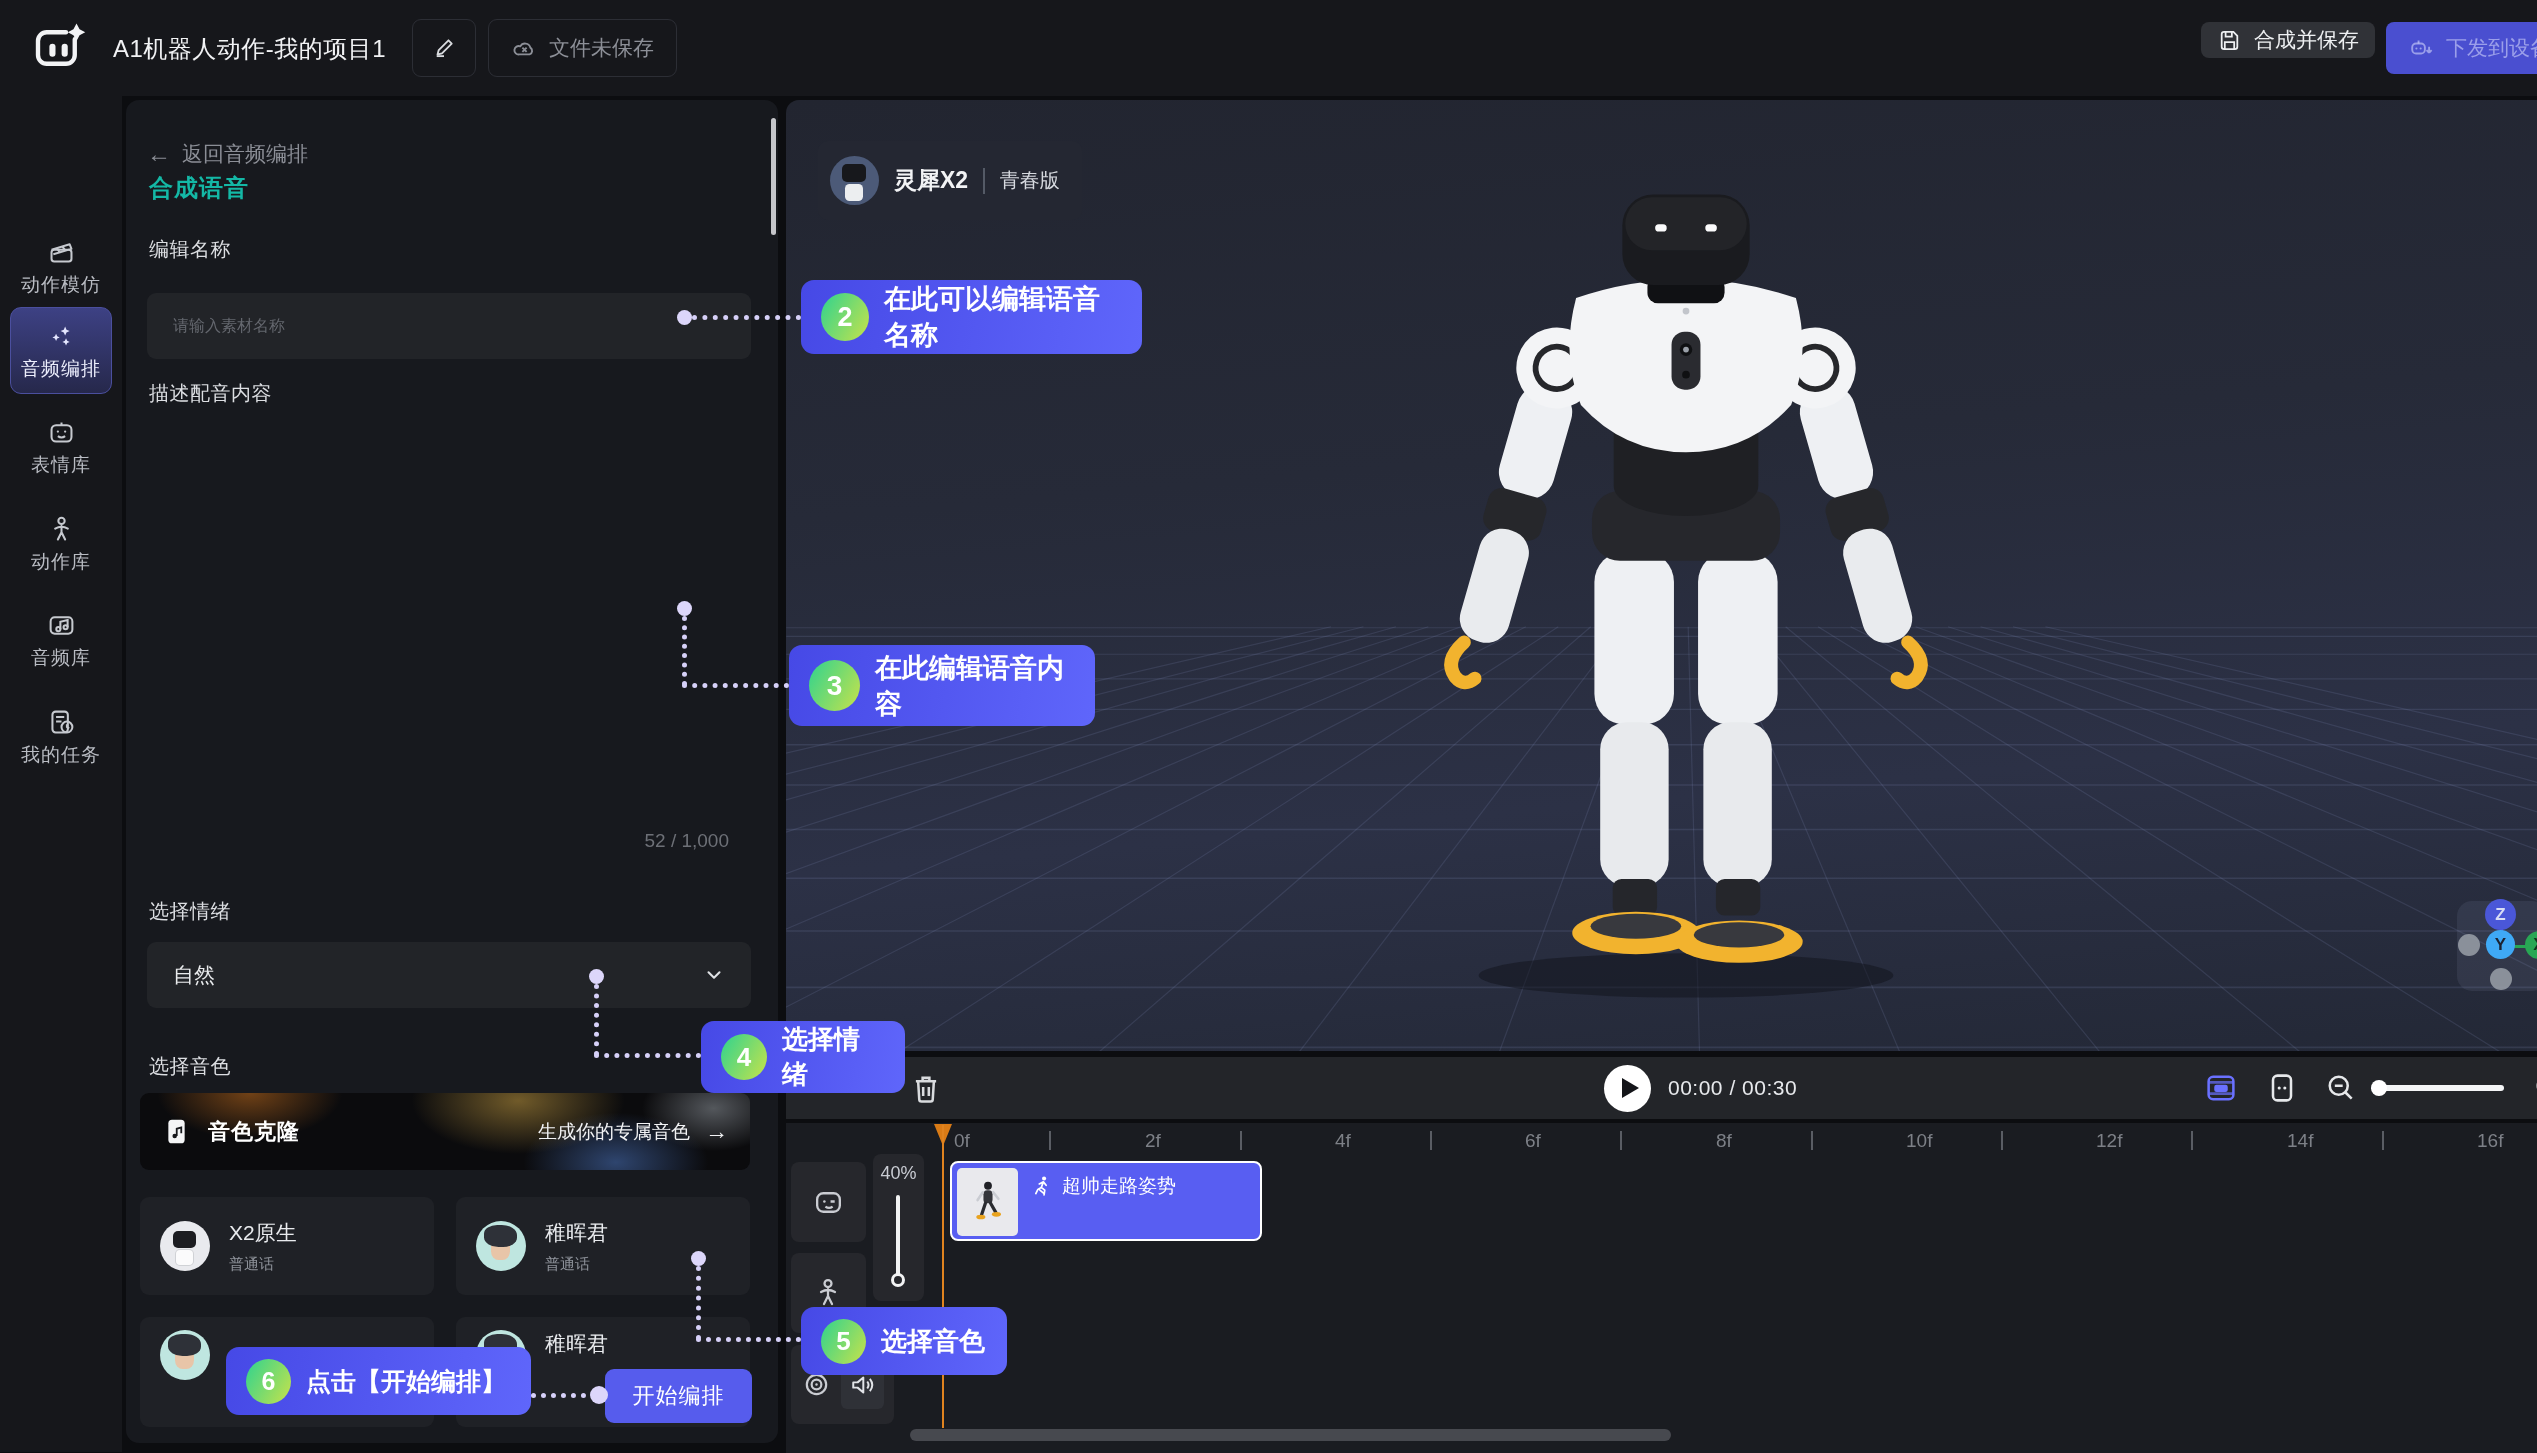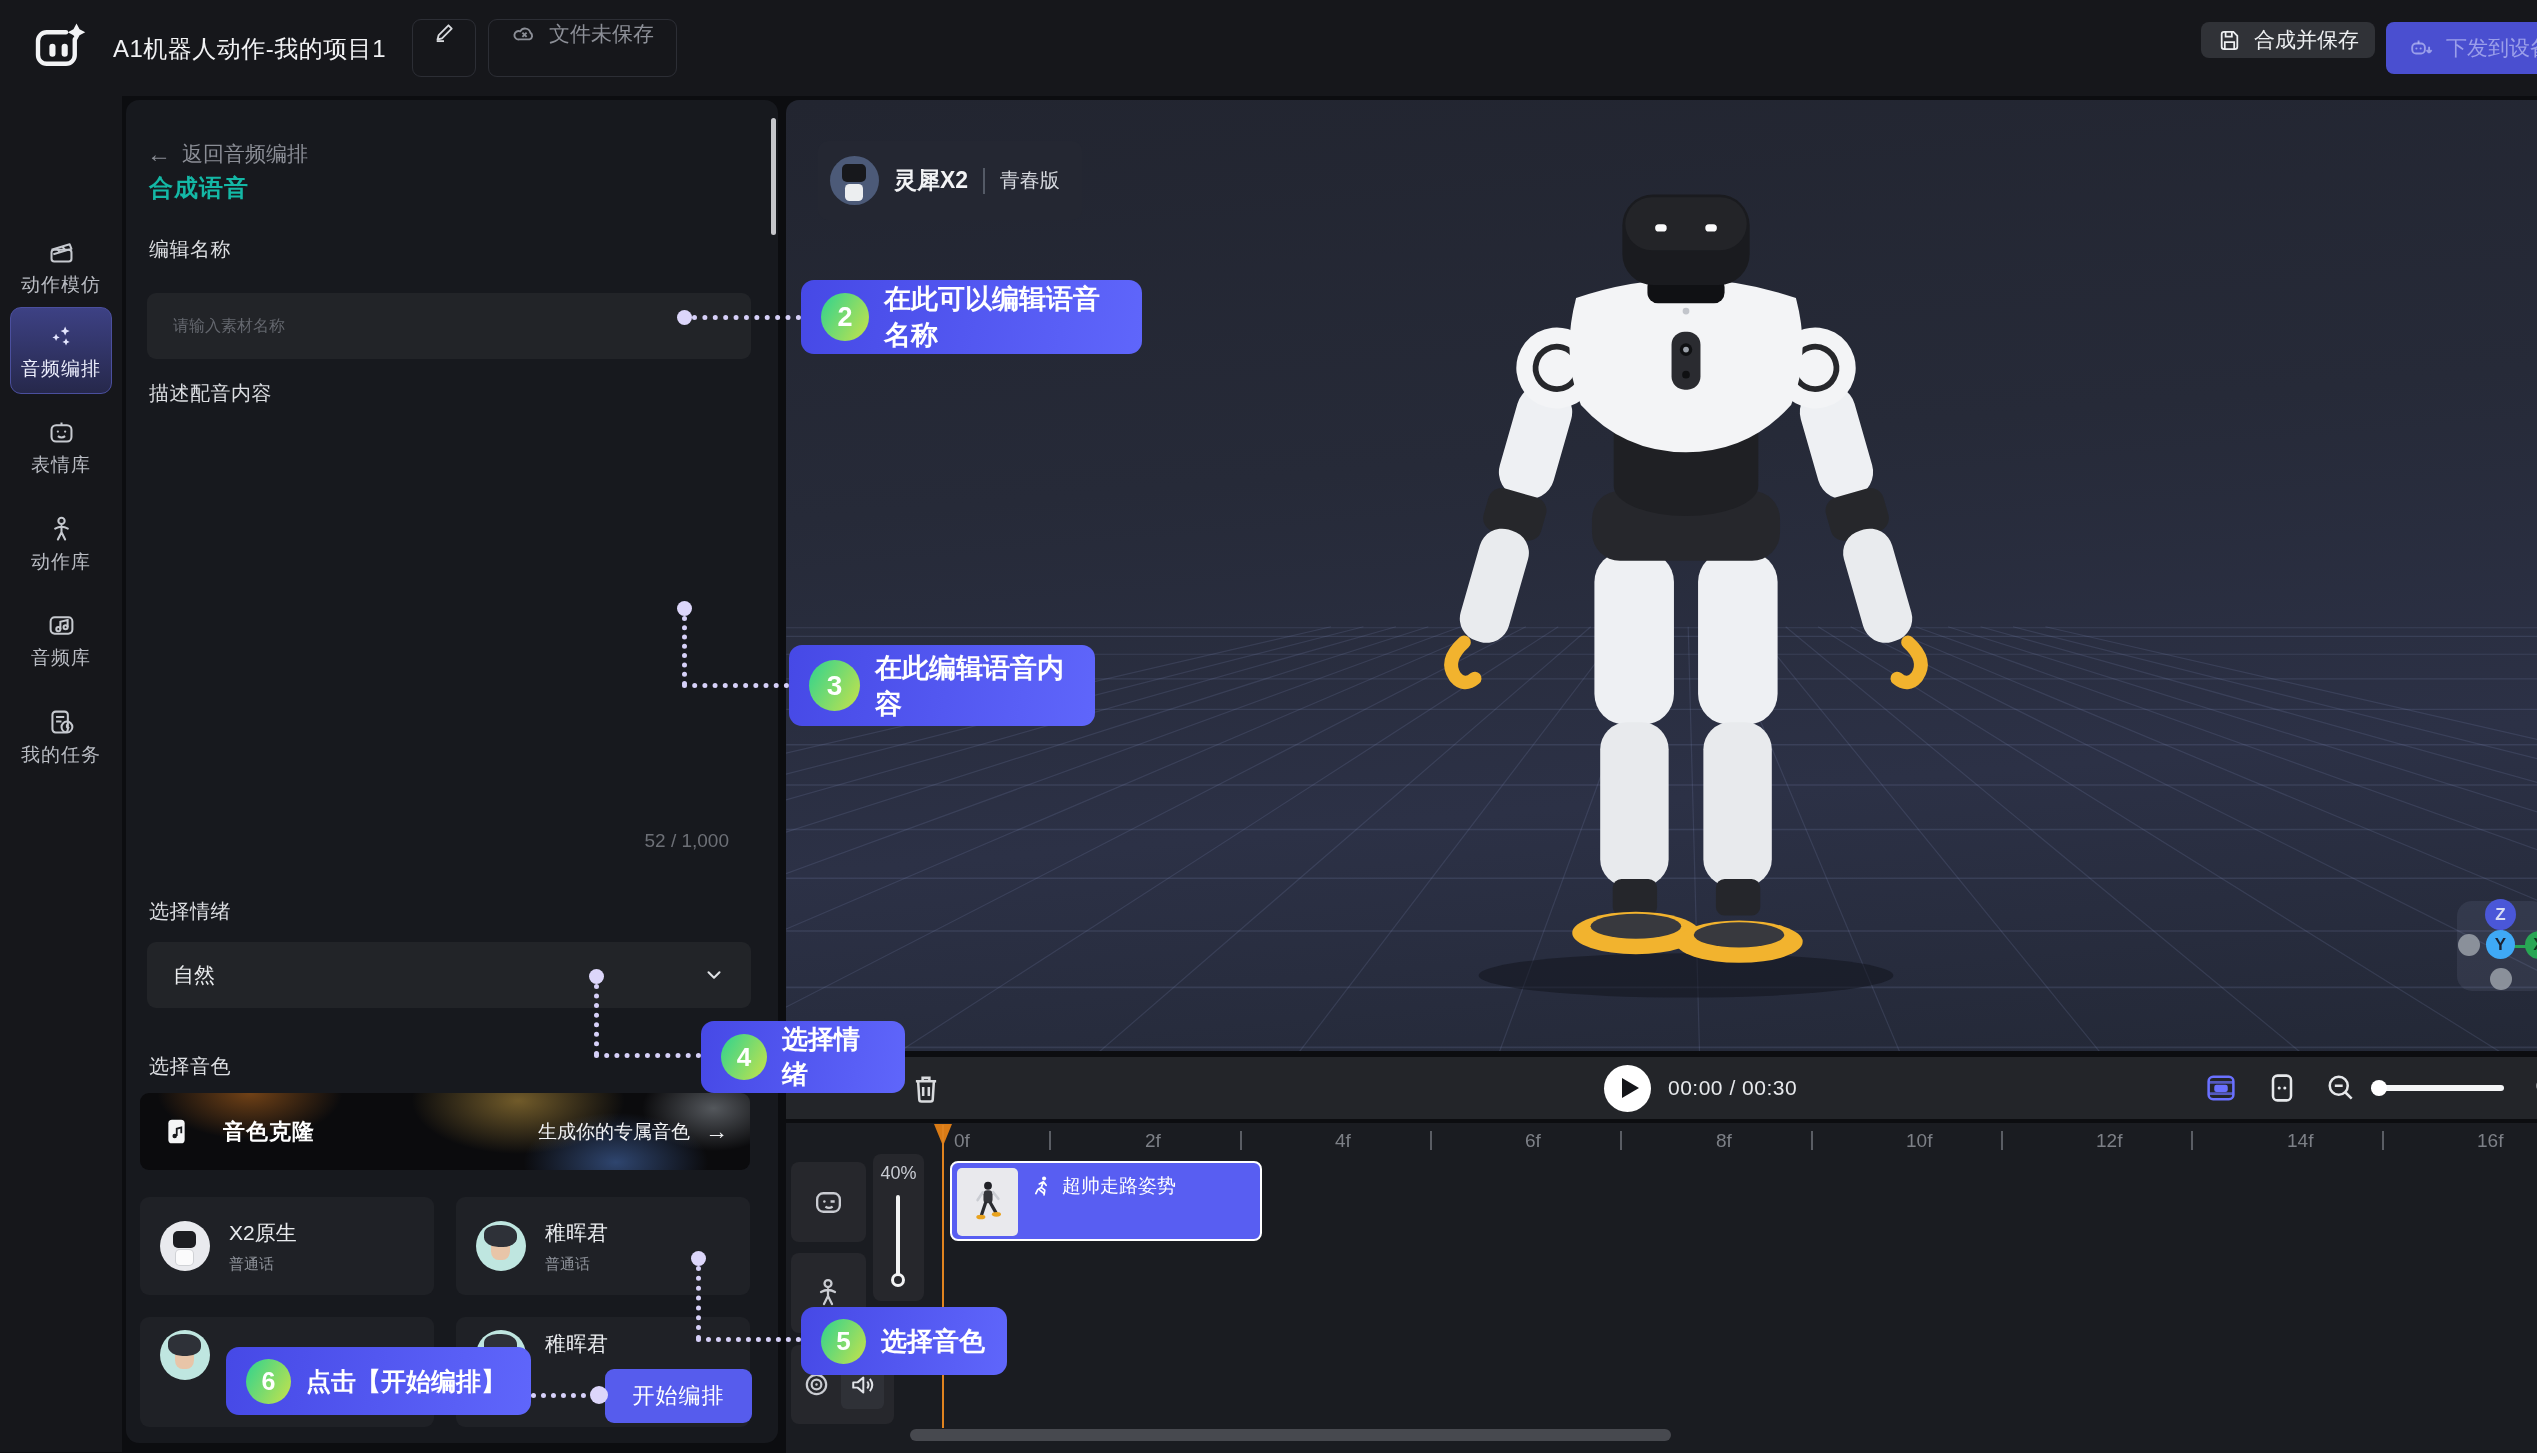--- a/index.html
+++ b/index.html
@@ -5,21 +5,21 @@
   * { margin:0; padding:0; box-sizing:border-box; }
   html,body { background:#0c0d10; }
   body { font-family:"Liberation Sans","DejaVu Sans",sans-serif; }
   .app { position:relative; width:2584px; height:1454px; background:#0c0d10; overflow:hidden; }
 
   
   .topbar { position:absolute; left:0; top:0; width:2584px; height:96px; background:#16171b; }
   .logo { position:absolute; left:31px; top:20px; width:56px; height:56px; }
   .app-title { position:absolute; left:113px; top:33px; font-size:24px; color:#f1f2f4; font-weight:500; letter-spacing:0.5px; }
   .tb-btn { position:absolute; top:19px; height:58px; border:1px solid #2c2e35; border-radius:9px;
-            display:flex; justify-content:center; gap:11px; color:#8c8f97; font-size:21px; }
+            display:flex; align-items:center; justify-content:center; gap:11px; color:#8c8f97; font-size:21px; }
   .tb-edit { left:412px; width:64px; }
   .tb-file { left:488px; width:189px; }
   .tb-save { position:absolute; left:2201px; top:22px; width:174px; height:36px; background:#303237; border-radius:8px;
              display:flex; align-items:center; justify-content:center; gap:12px; color:#eef0f2; font-size:21px; }
   .tb-deploy { position:absolute; left:2386px; top:22px; width:187px; height:52px; background:#4a4fd0; border-radius:8px;
              display:flex; align-items:center; justify-content:center; gap:11px; color:rgba(223,226,255,.55); font-size:21px; }
 
   
   .sidebar { position:absolute; left:0; top:95px; width:122px; height:1357px; background:#16171b; }
   .side-item { position:absolute; left:0; width:122px; text-align:center; color:#b9bcc3; }
@@ -37,21 +37,21 @@
   .name-input { position:absolute; left:21px; top:193px; width:604px; height:66px; background:#222428; border:none; outline:none;
                 border-radius:9px; padding:0 26px; font-size:16px; color:#e8eaec; font-family:inherit; }
   .name-input::placeholder { color:#64676e; }
   .desc-box { position:absolute; left:21px; top:325px; width:604px; height:429px; background:#222428; border-radius:9px;
               padding:28px 26px; font-size:20px; line-height:39px; color:#e9eaed; letter-spacing:0.5px; }
   .caret { display:inline-block; width:2.5px; height:23px; background:#4f7bf0; vertical-align:-4px; }
   .counter { position:absolute; right:49px; top:708px; color:#6d7077; font-size:19px;margin-top:22px; }
   .select { position:absolute; left:21px; top:842px; width:604px; height:66px; background:#222428; border-radius:9px;
             display:flex; align-items:center; justify-content:space-between; padding:0 26px; color:#e8eaec; font-size:21px; }
   .clone { position:absolute; left:14px; top:993px; width:610px; height:77px; border-radius:9px; overflow:hidden;
-           background:#0b0b0d; display:flex; align-items:center; padding:0 22px; gap:32px; }
+           background:#0b0b0d; display:flex; align-items:center; padding:0 22px; gap:17px; }
   .clone::before { content:""; position:absolute; inset:0;
            background:radial-gradient(132px 66px at 18% 0%,rgba(196,110,30,.55),transparent 70%),
                       radial-gradient(152px 76px at 62% 10%,rgba(214,170,70,.5),transparent 70%),
                       radial-gradient(132px 71px at 78% 90%,rgba(90,140,230,.45),transparent 70%),
                       radial-gradient(102px 61px at 94% 20%,rgba(220,230,240,.35),transparent 70%); }
   .clone * { position:relative; }
   .clone-title { color:#fff; font-size:22px; font-weight:700; letter-spacing:1px; }
   .clone-cta { margin-left:auto; color:#f2f3f5; font-size:19px; display:flex; gap:15px; align-items:center; }
   .vgrid { position:absolute; left:14px; top:1097px; width:610px; display:grid; grid-template-columns:1fr 1fr; gap:22px; }
   .vcard { height:98px; background:#1f2126; border-radius:9px; display:flex; align-items:center; padding:0 20px; gap:19px; }

